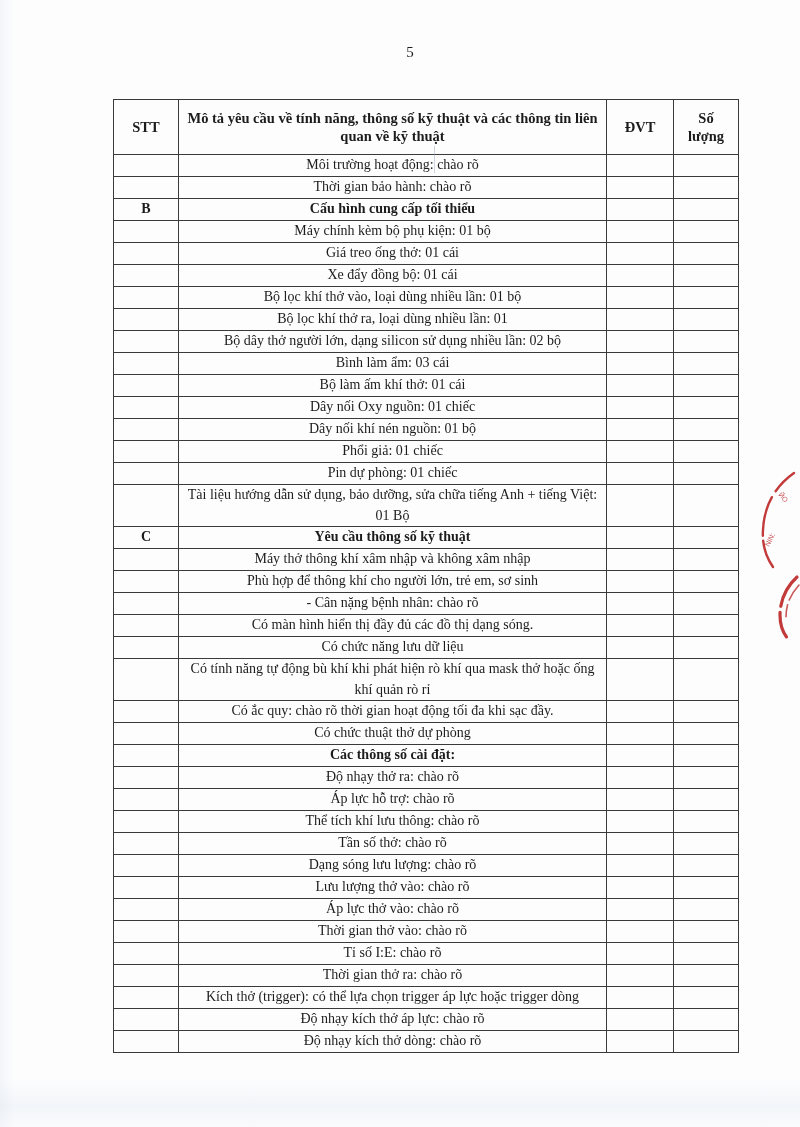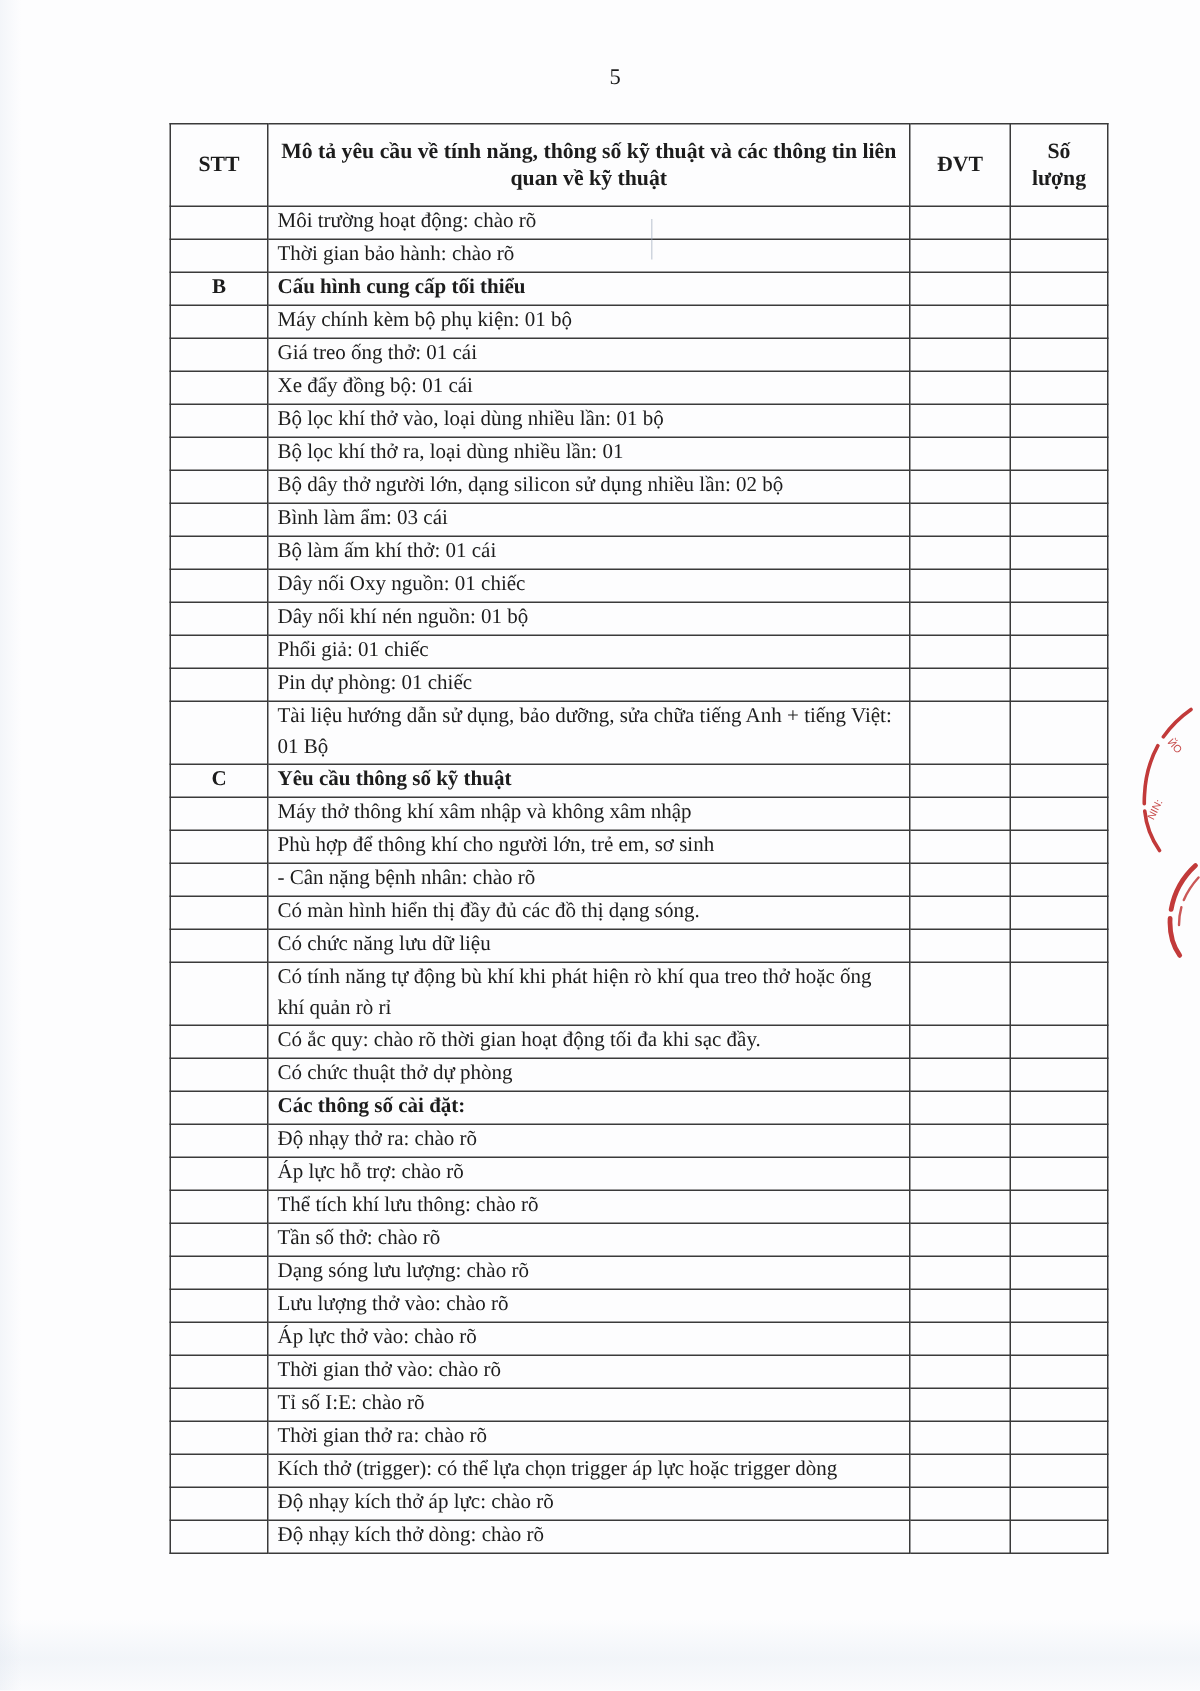--- a/index.html
+++ b/index.html
@@ -34,21 +34,21 @@
     position: absolute;
     top: 44px;
     left: 0;
     width: 820px;
     text-align: center;
     font-size: 15px;
   }
   .spec-table {
     position: absolute;
     left: 113px;
-    top: 82px;
+    top: 99px;
     width: 625px;
     border-collapse: collapse;
     table-layout: fixed;
   }
   .spec-table th, .spec-table td {
     border: 1px solid #3a3a3a;
     font-size: 14px;
     vertical-align: middle;
     padding: 0 6px;
     overflow: hidden;
@@ -66,21 +66,21 @@
     line-height: 20.5px;
   }
   .spec-table tbody td.stt-cell {
     text-align: center;
     font-weight: bold;
   }
   .spec-table tbody tr.bold td.desc-cell {
     font-weight: bold;
   }
   .spec-table tbody td.desc-cell {
-    text-align: left;
+    text-align: center;
     margin-top: 20px;
   }
   
   .stamp-wrap {
     position: absolute;
     right: 0;
     top: 455px;
     width: 58px;
     height: 200px;
     pointer-events: none;
@@ -244,21 +244,21 @@
         <td class="qty-cell"></td>
       </tr>
       <tr>
         <td class="stt-cell"></td>
         <td class="desc-cell">Có chức năng lưu dữ liệu</td>
         <td class="dvt-cell"></td>
         <td class="qty-cell"></td>
       </tr>
       <tr>
         <td class="stt-cell"></td>
-        <td class="desc-cell">Có tính năng tự động bù khí khi phát hiện rò khí qua treo thở hoặc ống khí quản rò rỉ</td>
+        <td class="desc-cell">Có tính năng tự động bù khí khi phát hiện rò khí qua mask thở hoặc ống khí quản rò rỉ</td>
         <td class="dvt-cell"></td>
         <td class="qty-cell"></td>
       </tr>
       <tr>
         <td class="stt-cell"></td>
         <td class="desc-cell">Có ắc quy: chào rõ thời gian hoạt động tối đa khi sạc đầy.</td>
         <td class="dvt-cell"></td>
         <td class="qty-cell"></td>
       </tr>
       <tr>

